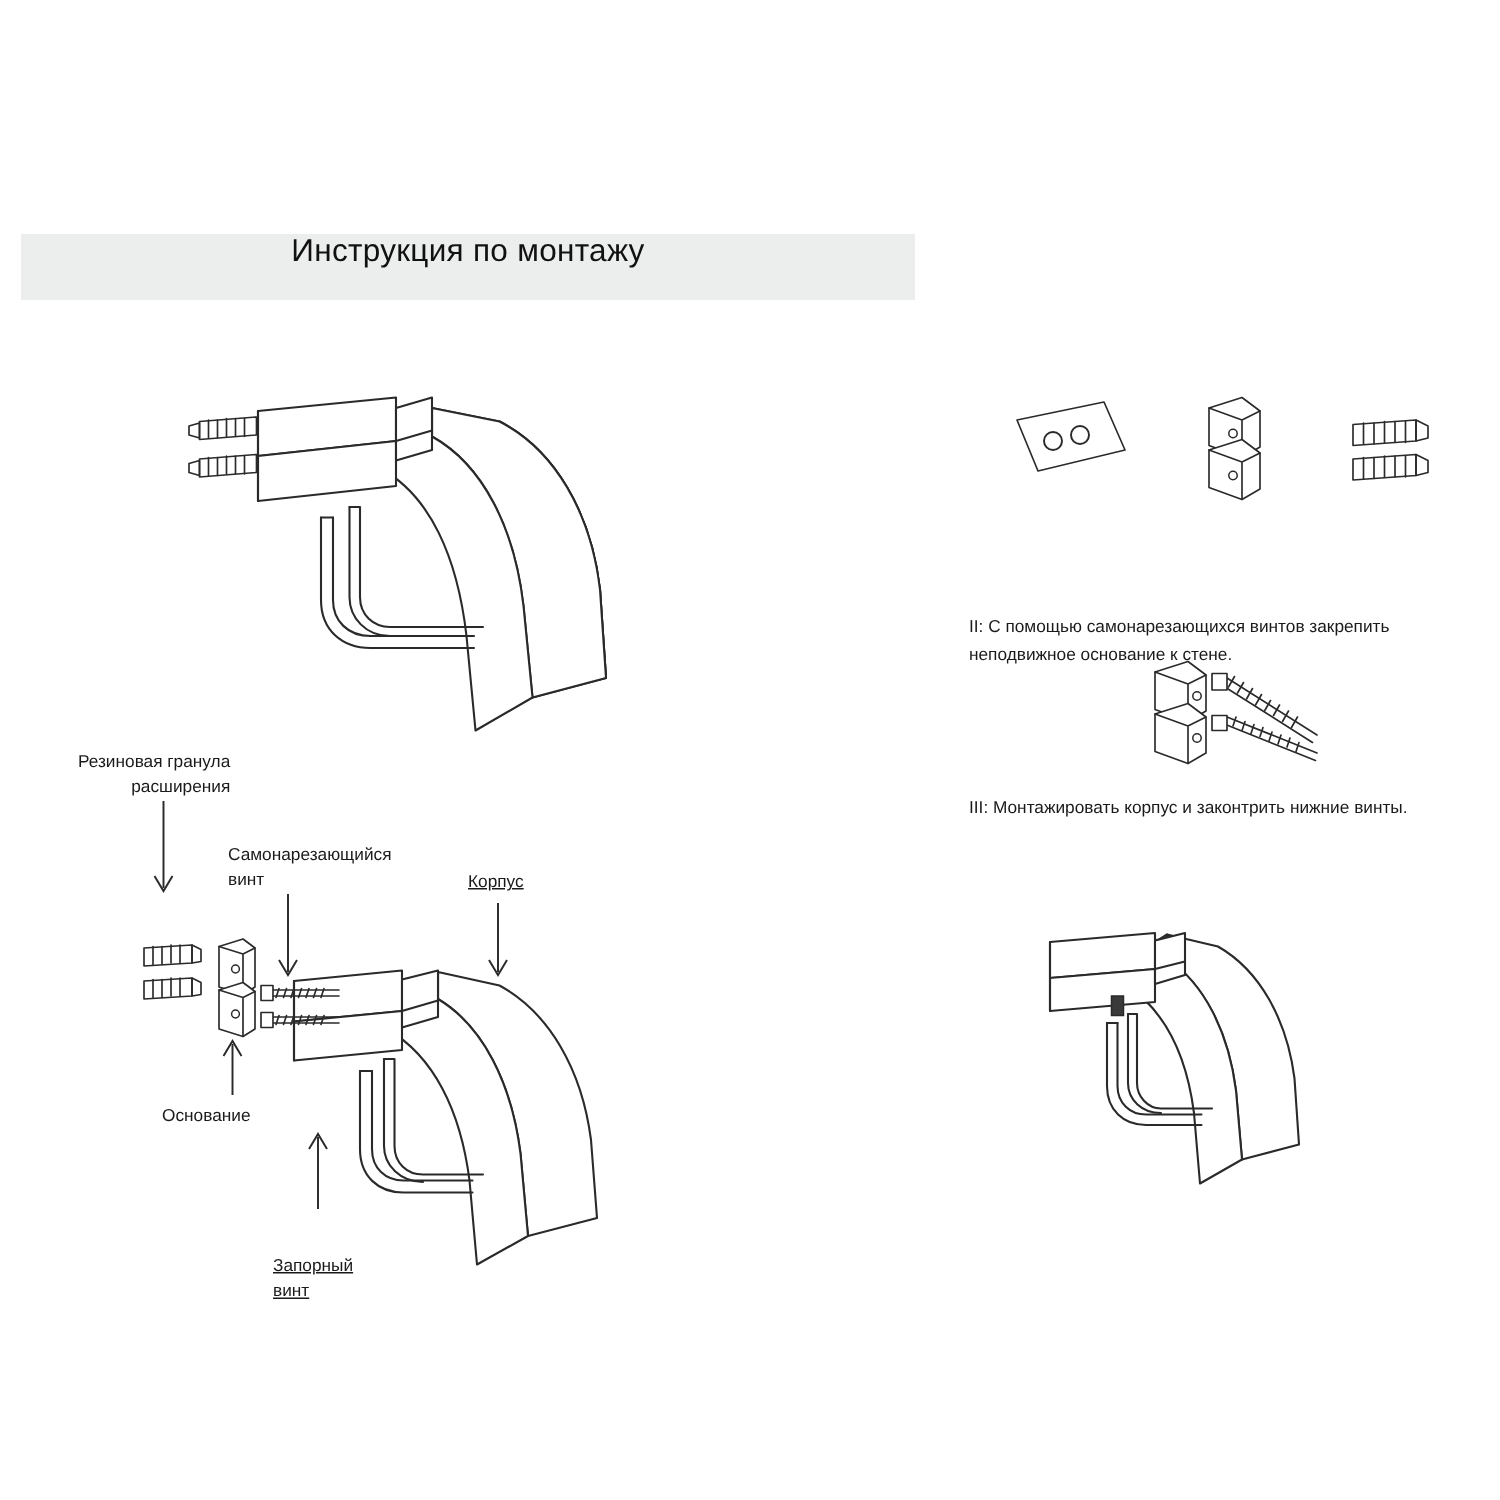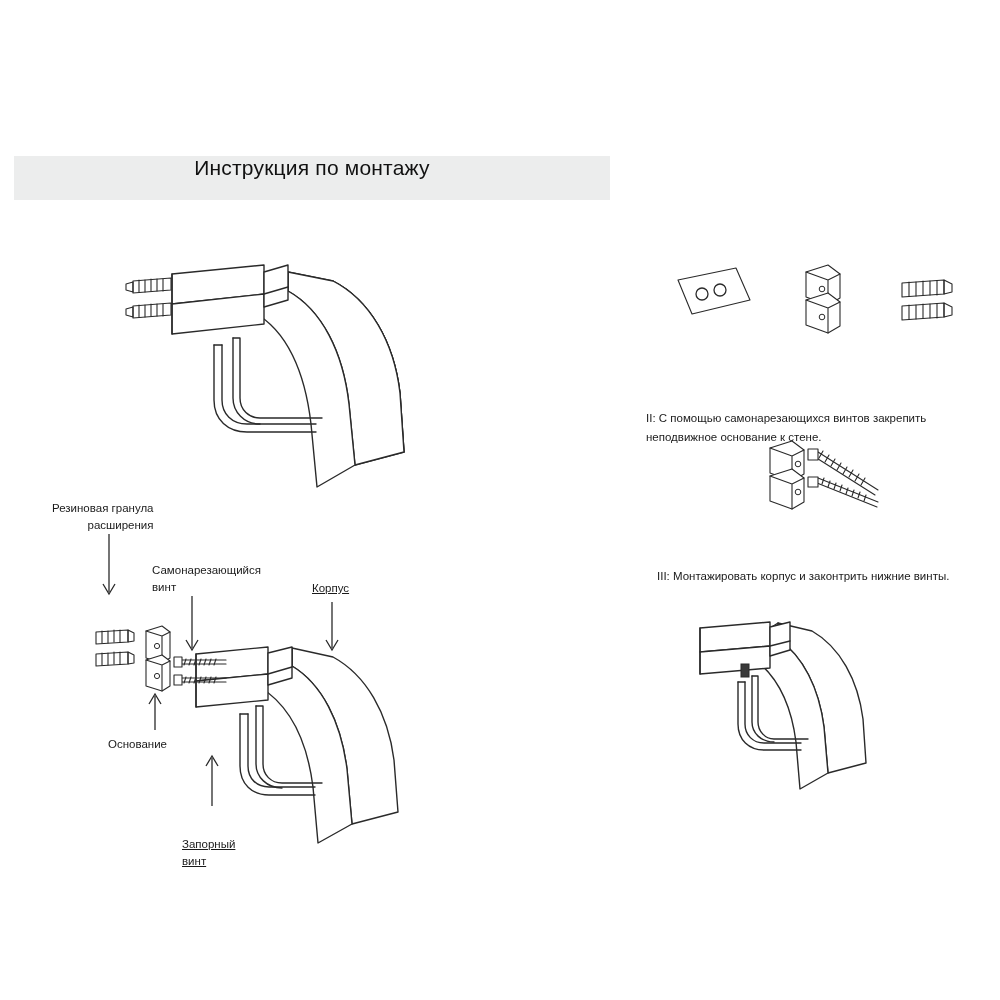--- a/index.html
+++ b/index.html
@@ -42,21 +42,21 @@
   
   .step-text {
     position: absolute;
     font-size: 11.5px;
     line-height: 1.62;
     color: #1a1a1a;
     width: 330px;
   }
   .step-1 { left: 646px; top: 173px; }
   .step-2 { left: 646px; top: 373px; width: 320px; margin-top: 36px; }
-  .step-3 { left: 646px; top: 567px; width: 330px; margin-left: 11px; }
+  .step-3 { left: 646px; top: 530px; width: 330px; }
 
   
   .label {
     position: absolute;
     font-size: 11.5px;
     line-height: 1.5;
     color: #1a1a1a;
     text-align: left;
     white-space: pre-line;
   }

